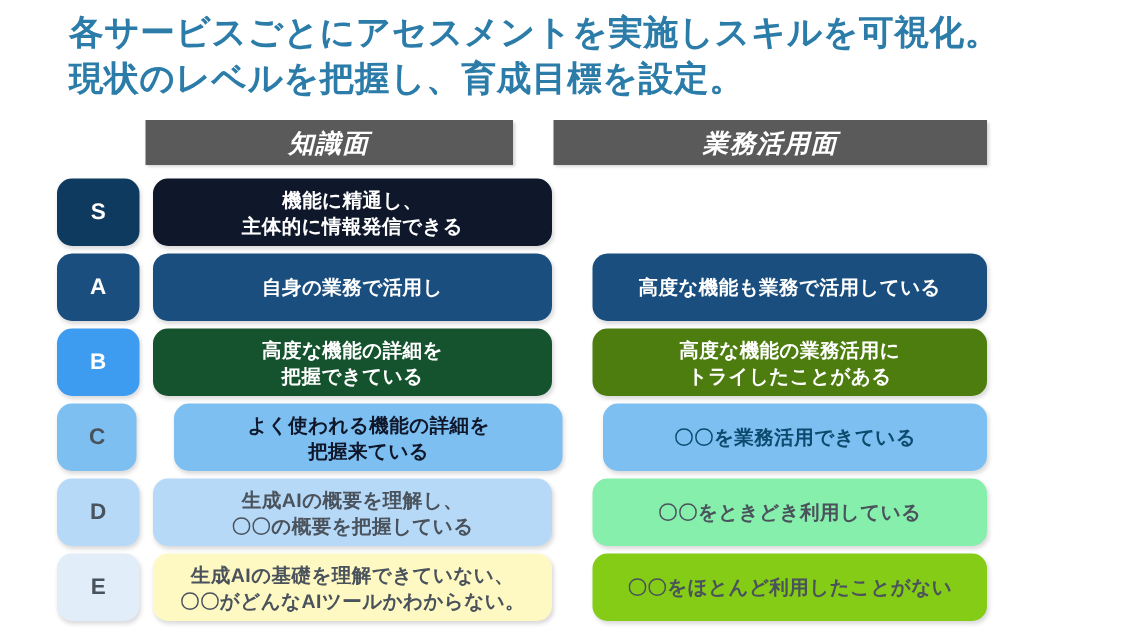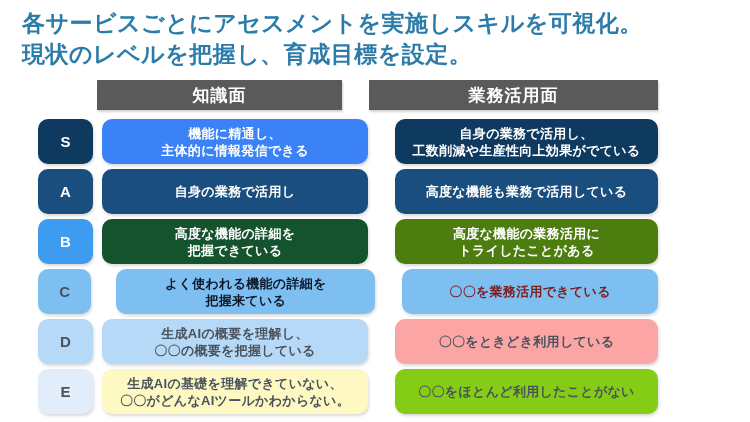--- a/index.html
+++ b/index.html
@@ -3,43 +3,45 @@
 <meta charset="utf-8">
 <style>
   * { margin: 0; padding: 0; box-sizing: border-box; }
   html, body { width: 750px; height: 422px; background: #ffffff; overflow: hidden; }
   body { font-family: "Liberation Sans", "DejaVu Sans", sans-serif; position: relative; }
 
   .slide { position: absolute; inset: 0; background: #ffffff; }
 
   .title {
     position: absolute;
-    left: 22px;
+    left: 46px;
     top: 8px;
     font-size: 23px;
     font-weight: 700;
     line-height: 31px;
     letter-spacing: 0.5px;
     white-space: nowrap;
+    font-family: Liberation Mono, monospace;
   }
 
   .matrix {
     position: absolute;
     left: 38px;
     top: 80px;
     width: 620px;
     display: flex;
     flex-direction: column;
     gap: 5px;
   }
 
   .header-row {
     display: flex;
     height: 30px;
     margin-bottom: 4px;
+    font-style: italic;
   }
   .header-spacer { width: 64px; }
   .col-header {
     display: flex;
     align-items: center;
     justify-content: center;
     font-size: 17px;
     font-weight: 700;
     letter-spacing: 1px;
     box-shadow: 1px 1.5px 2px rgba(0,0,0,0.18);
@@ -91,52 +93,50 @@
   <div class="matrix">
 
     <div class="header-row">
       <div class="header-spacer"></div>
       <div class="col-header knowledge" style="background-color: rgb(90, 90, 90); color: rgb(255, 255, 255);">知識面</div>
       <div class="col-header application" style="background-color: rgb(90, 90, 90); color: rgb(255, 255, 255);">業務活用面</div>
     </div>
 
     <div class="row">
       <div class="grade" style="background-color: rgb(15, 58, 95); color: rgb(255, 255, 255);">S</div>
-      <div class="cell knowledge" style="background-color: #3b82f6; color: rgb(255, 255, 255);">機能に精通し、
+      <div class="cell knowledge" style="background-color: #0f172a; color: rgb(255, 255, 255);">機能に精通し、
 主体的に情報発信できる</div>
-      <div class="cell application" style="background-color: rgb(15, 58, 95); color: rgb(255, 255, 255);">自身の業務で活用し、
-工数削減や生産性向上効果がでている</div>
     </div>
 
     <div class="row">
       <div class="grade" style="background-color: rgb(26, 78, 126); color: rgb(255, 255, 255);">A</div>
       <div class="cell knowledge" style="background-color: rgb(26, 78, 126); color: rgb(255, 255, 255);">自身の業務で活用し</div>
       <div class="cell application" style="background-color: rgb(26, 78, 126); color: rgb(255, 255, 255);">高度な機能も業務で活用している</div>
     </div>
 
     <div class="row">
       <div class="grade" style="background-color: rgb(62, 156, 240); color: rgb(255, 255, 255);">B</div>
       <div class="cell knowledge" style="background-color: #14532d; color: rgb(255, 255, 255);">高度な機能の詳細を
 把握できている</div>
       <div class="cell application" style="background-color: #4d7c0f; color: rgb(255, 255, 255);">高度な機能の業務活用に
 トライしたことがある</div>
     </div>
 
     <div class="row">
       <div class="grade" style="background-color: rgb(126, 191, 242); color: rgb(74, 82, 92);">C</div>
       <div class="cell knowledge" style="background-color: rgb(126, 191, 242); color: #0f172a; margin-left: 16px;">よく使われる機能の詳細を
 把握来ている</div>
-      <div class="cell application" style="background-color: rgb(126, 191, 242); color: #7f1d1d;">〇〇を業務活用できている</div>
+      <div class="cell application" style="background-color: rgb(126, 191, 242); color: #0c4a6e;">〇〇を業務活用できている</div>
     </div>
 
     <div class="row">
       <div class="grade" style="background-color: rgb(182, 217, 247); color: rgb(74, 82, 92);">D</div>
       <div class="cell knowledge" style="background-color: rgb(182, 217, 247); color: rgb(74, 82, 92);">生成AIの概要を理解し、
 〇〇の概要を把握している</div>
-      <div class="cell application" style="background-color: #fca5a5; color: rgb(74, 82, 92);">〇〇をときどき利用している</div>
+      <div class="cell application" style="background-color: #86efac; color: rgb(74, 82, 92);">〇〇をときどき利用している</div>
     </div>
 
     <div class="row">
       <div class="grade" style="background-color: rgb(225, 237, 249); color: rgb(74, 82, 92);">E</div>
       <div class="cell knowledge" style="background-color: #fef9c3; color: rgb(74, 82, 92);">生成AIの基礎を理解できていない、
 〇〇がどんなAIツールかわからない。</div>
       <div class="cell application" style="background-color: #84cc16; color: rgb(74, 82, 92);">〇〇をほとんど利用したことがない</div>
     </div>
 
   </div>

